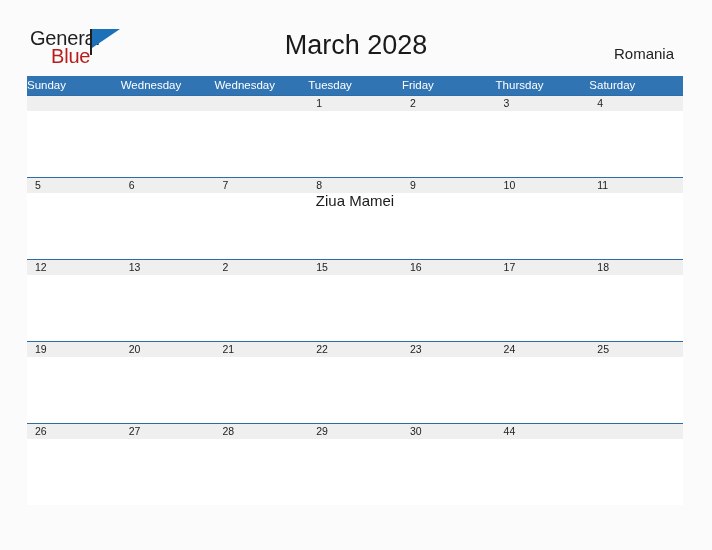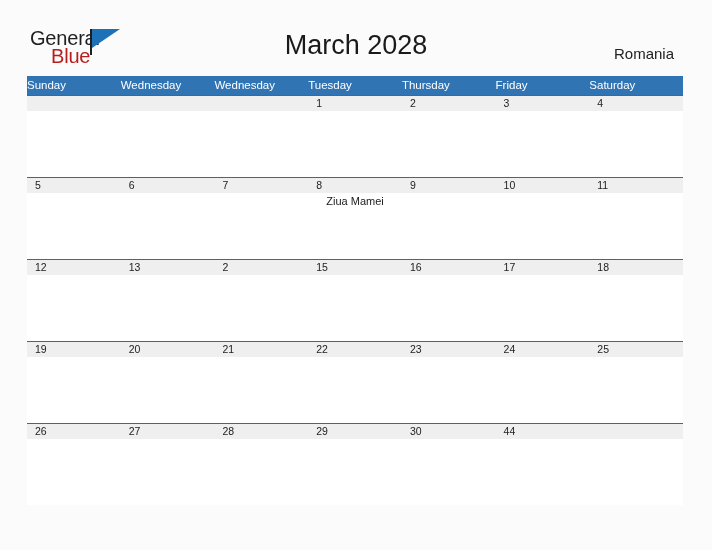--- a/index.html
+++ b/index.html
@@ -150,21 +150,21 @@
   .week:last-child .week-events {
     height: 66px;
   }
   .eventcell {
     flex: 1 1 0;
     box-sizing: border-box;
     padding-top: 2px;
     text-align: center;
   }
   .eventtext {
-    font-size: 11px;
+    font-size: 15px;
     line-height: 12px;
     color: #1a1a1a;
     display: block;
   }
 </style>
 </head>
 <body>
 
 <div class="page">
 
@@ -183,22 +183,22 @@
 
   </div>
 
   <div class="calendar">
 
     <div class="weekdays">
       <div class="weekday">Sunday</div>
       <div class="weekday">Wednesday</div>
       <div class="weekday">Wednesday</div>
       <div class="weekday">Tuesday</div>
+      <div class="weekday">Friday</div>
       <div class="weekday">Thursday</div>
-      <div class="weekday">Friday</div>
       <div class="weekday">Saturday</div>
     </div>
 
     <div class="week">
       <div class="week-dates">
         <div class="daynum"></div>
         <div class="daynum"></div>
         <div class="daynum"></div>
         <div class="daynum">1</div>
         <div class="daynum">2</div>

